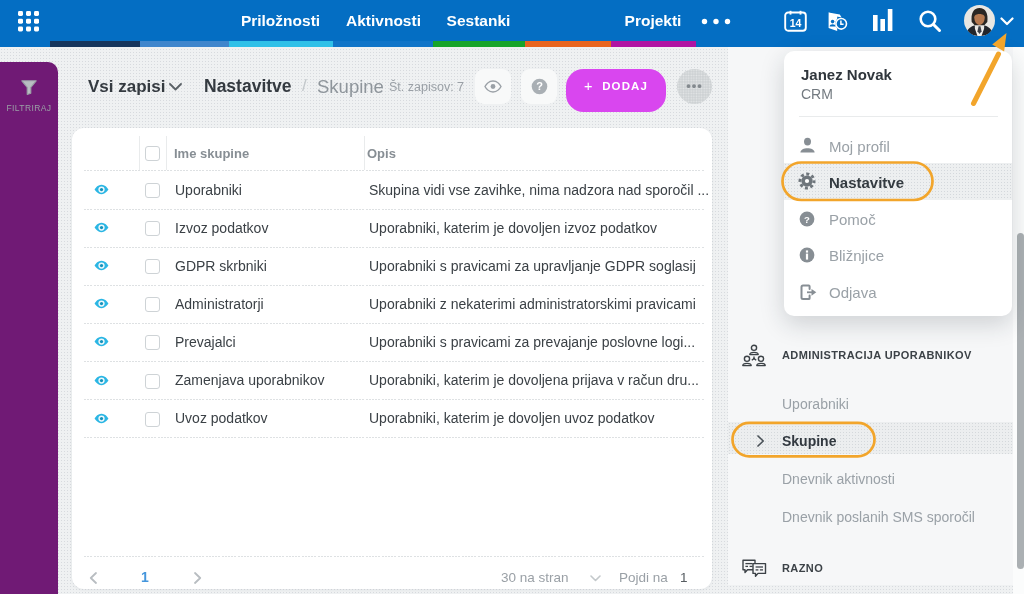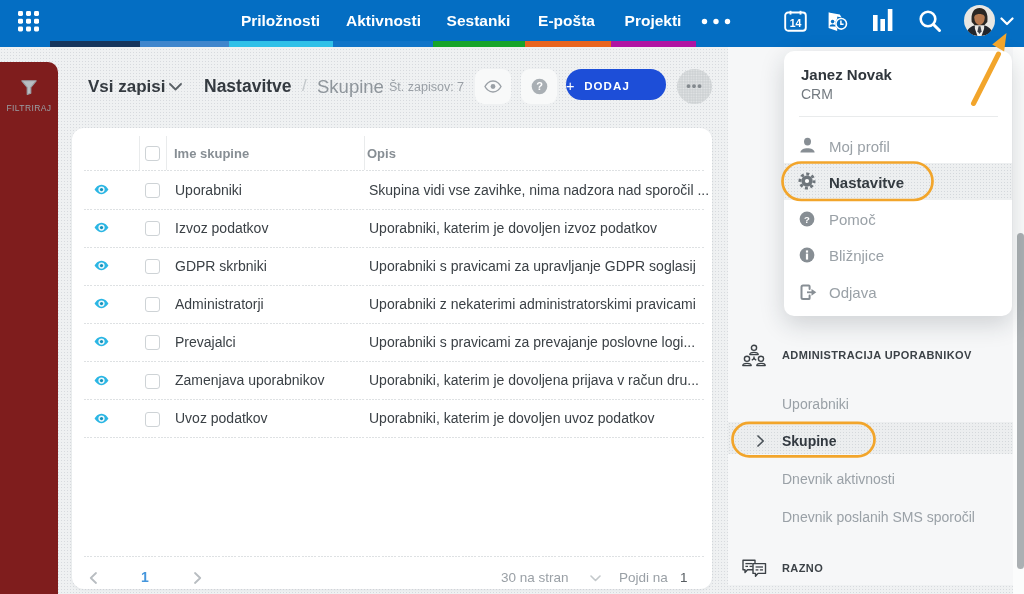--- a/index.html
+++ b/index.html
@@ -11,21 +11,21 @@
          background-size:3px 3px; }
   .abs { position:absolute; }
 
   
   #nav { position:absolute; left:0; top:0; width:1024px; height:47px; background:#046ec3; }
   #nav .tab { position:absolute; top:0; height:41px; line-height:41px; color:#fff;
               font-size:15.5px; font-weight:700; text-align:center; }
   .strip { position:absolute; top:41px; height:6px; }
 
   
-  #rail { position:absolute; left:0; top:62px; width:58px; height:532px; background:#7f1d1d;
+  #rail { position:absolute; left:0; top:62px; width:58px; height:532px; background:#701a75;
           border-top-right-radius:10px; text-align:center; }
   #rail .lbl { margin-top:4px; font-size:8.5px; color:#9aa0a6; letter-spacing:.4px; }
 
   
   #card { position:absolute; left:72px; top:128px; width:640px; height:461px;
           background:#fff; border-radius:12px; box-shadow:0 1px 3px rgba(40,50,60,.06); }
   .vline { position:absolute; background:#e9ebec; width:1px; }
   .hline { position:absolute; height:1px; background:repeating-linear-gradient(90deg,#dee1e3 0 2px, rgba(0,0,0,0) 2px 3.2px); }
   .sline { position:absolute; background:#e9ebec; height:1px; }
   .cbx  { position:absolute; width:15px; height:15px; border:1.3px solid #ced3d6;
@@ -56,21 +56,20 @@
         <rect x="8" y="7.7" width="5" height="5" rx="1.4"></rect>
         <rect x="16" y="7.7" width="5" height="5" rx="1.4"></rect>
       <rect x="0" y="15.4" width="5" height="5" rx="1.4"></rect>
         <rect x="8" y="15.4" width="5" height="5" rx="1.4"></rect>
         <rect x="16" y="15.4" width="5" height="5" rx="1.4"></rect>
     </g>
   </svg>
   <div class="tab" style="left:228px;width:105px;">Priložnosti</div>
   <div class="tab" style="left:434px;width:89px;">Sestanki</div>
   <div class="tab" style="left:333px;width:101px;">Aktivnosti</div>
-  <div class="tab" style="left:519px;width:95px;">E-pošta</div>
   <div class="tab" style="left:607px;width:92px;">Projekti</div>
   <svg class="abs" style="left:701px;top:18px" width="30" height="7" viewBox="0 0 30 7">
       <g fill="#fff">
         <circle cx="3.5" cy="3.5" r="2.7"></circle>
         <circle cx="15" cy="3.5" r="2.7"></circle>
         <circle cx="26.5" cy="3.5" r="2.7"></circle>
       </g>
     </svg>
 
   <div class="strip" style="left:49.5px;width:90px;background:#16355c;"></div>
@@ -154,21 +153,21 @@
   <path d="M9 1 C4.5 1 1.6 5.3 1 6.5 C1.6 7.7 4.5 12 9 12 C13.5 12 16.4 7.7 17 6.5 C16.4 5.3 13.5 1 9 1 Z" fill="none" stroke="#9aa0a6" stroke-width="1.4"></path>
   <circle cx="9" cy="6.5" r="2.4" fill="#9aa0a6"></circle>
 </svg>
 
 <div class="abs" style="left:521px;top:69px;width:36px;height:35px;background:#f8f9f9;border-radius:9px;"></div>
 <svg class="abs" style="left:531px;top:78px" width="17" height="17" viewBox="0 0 17 17">
   <circle cx="8.5" cy="8.5" r="7.8" fill="#a9afb4"></circle>
   <text x="8.5" y="12.4" font-size="11" font-weight="bold" fill="#fff" text-anchor="middle" font-family="Liberation Sans">?</text>
 </svg>
 
-<div class="abs" style="left:566px;top:69px;width:100px;height:31px;background:#1d4ed8;border-radius:17.5px;color:#fff;font-size:11.5px;font-weight:700;letter-spacing:1.1px;line-height:35px;"><span style="font-size:14.5px;font-weight:400;vertical-align:-1px;">+</span>&nbsp;&nbsp;DODAJ</div>
+<div class="abs" style="left:566px;top:69px;width:100px;height:43px;background:#d946ef;border-radius:17.5px;color:#fff;font-size:11.5px;font-weight:700;letter-spacing:1.1px;text-align:center;line-height:35px;"><span style="font-size:14.5px;font-weight:400;vertical-align:-1px;">+</span>&nbsp;&nbsp;DODAJ</div>
 
 <div class="abs" style="left:677px;top:69px;width:35px;height:35px;background-color:#ced2d4;background-image:radial-gradient(rgba(255,255,255,.45) .8px, transparent .9px);background-size:2.6px 2.6px;border-radius:50%;"></div>
 <div class="abs" style="left:677px;top:69px;width:35px;height:35px;color:#848a8f;font-size:13px;font-weight:700;text-align:center;line-height:33px;letter-spacing:1px;">•••</div>
 
 <div id="card">
 
   <div class="vline" style="left:67px;top:8px;height:34px;"></div>
   <div class="vline" style="left:94px;top:8px;height:34px;"></div>
   <div class="vline" style="left:292px;top:8px;height:34px;"></div>
   <div class="cbx" style="left:73px;top:18px;"></div>

